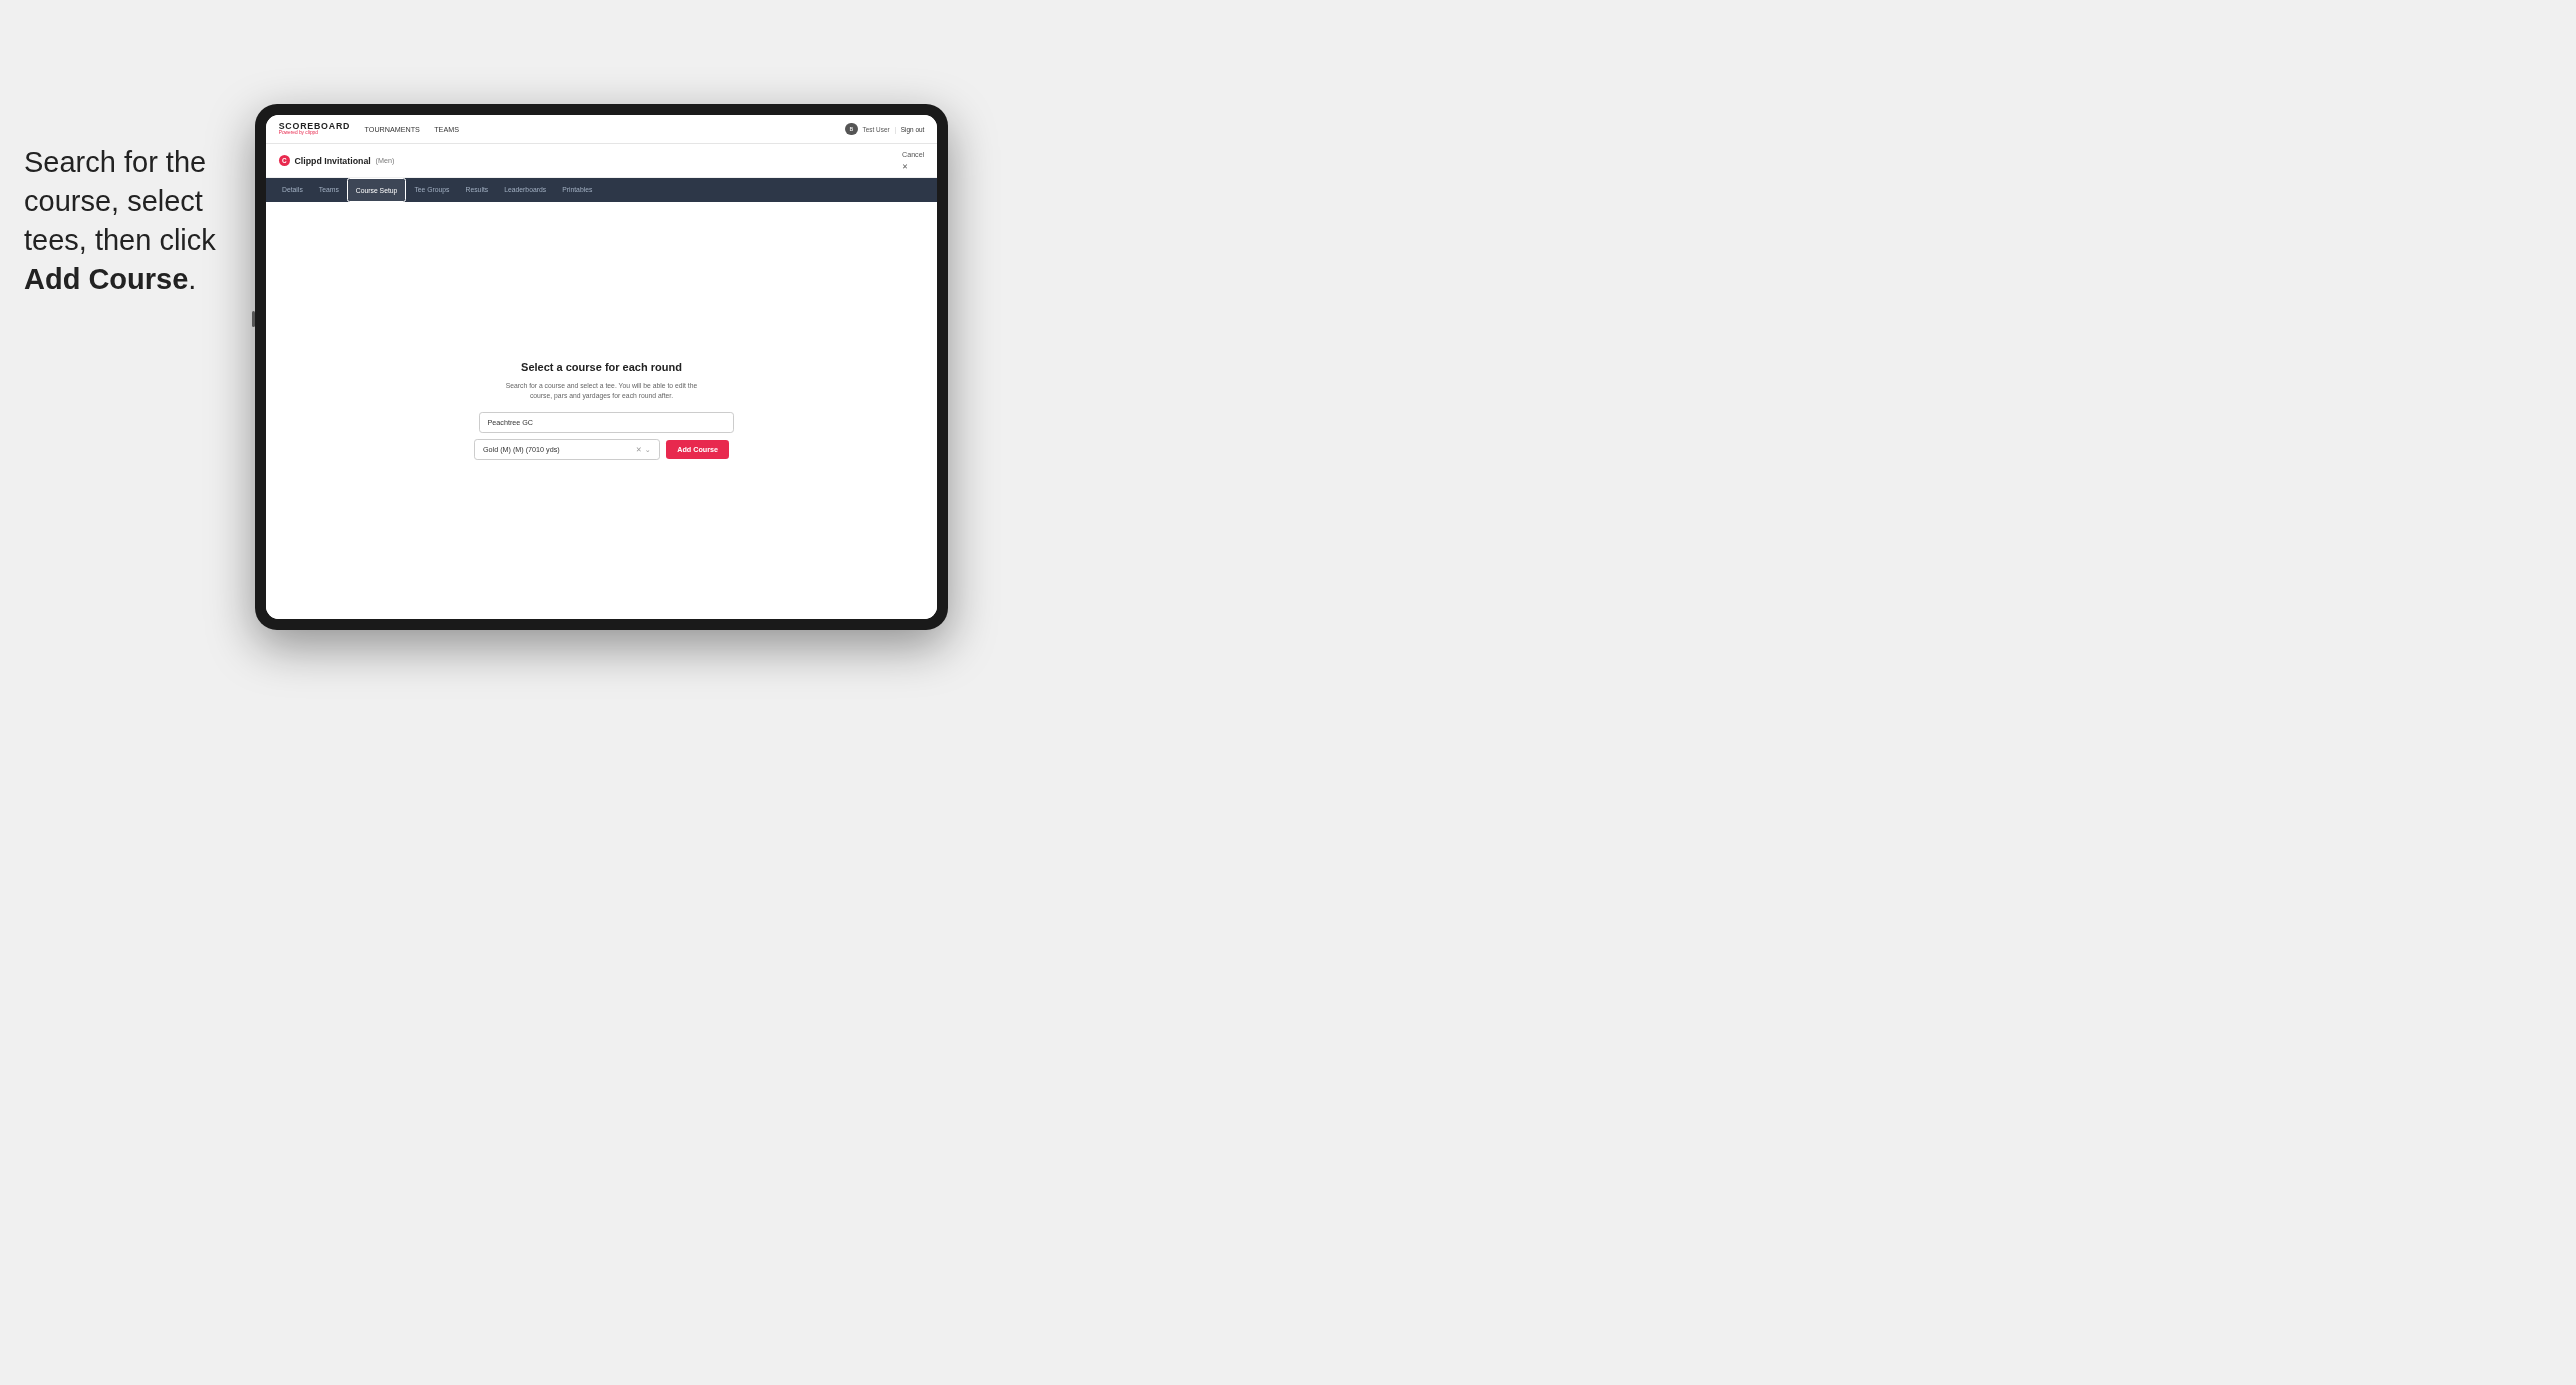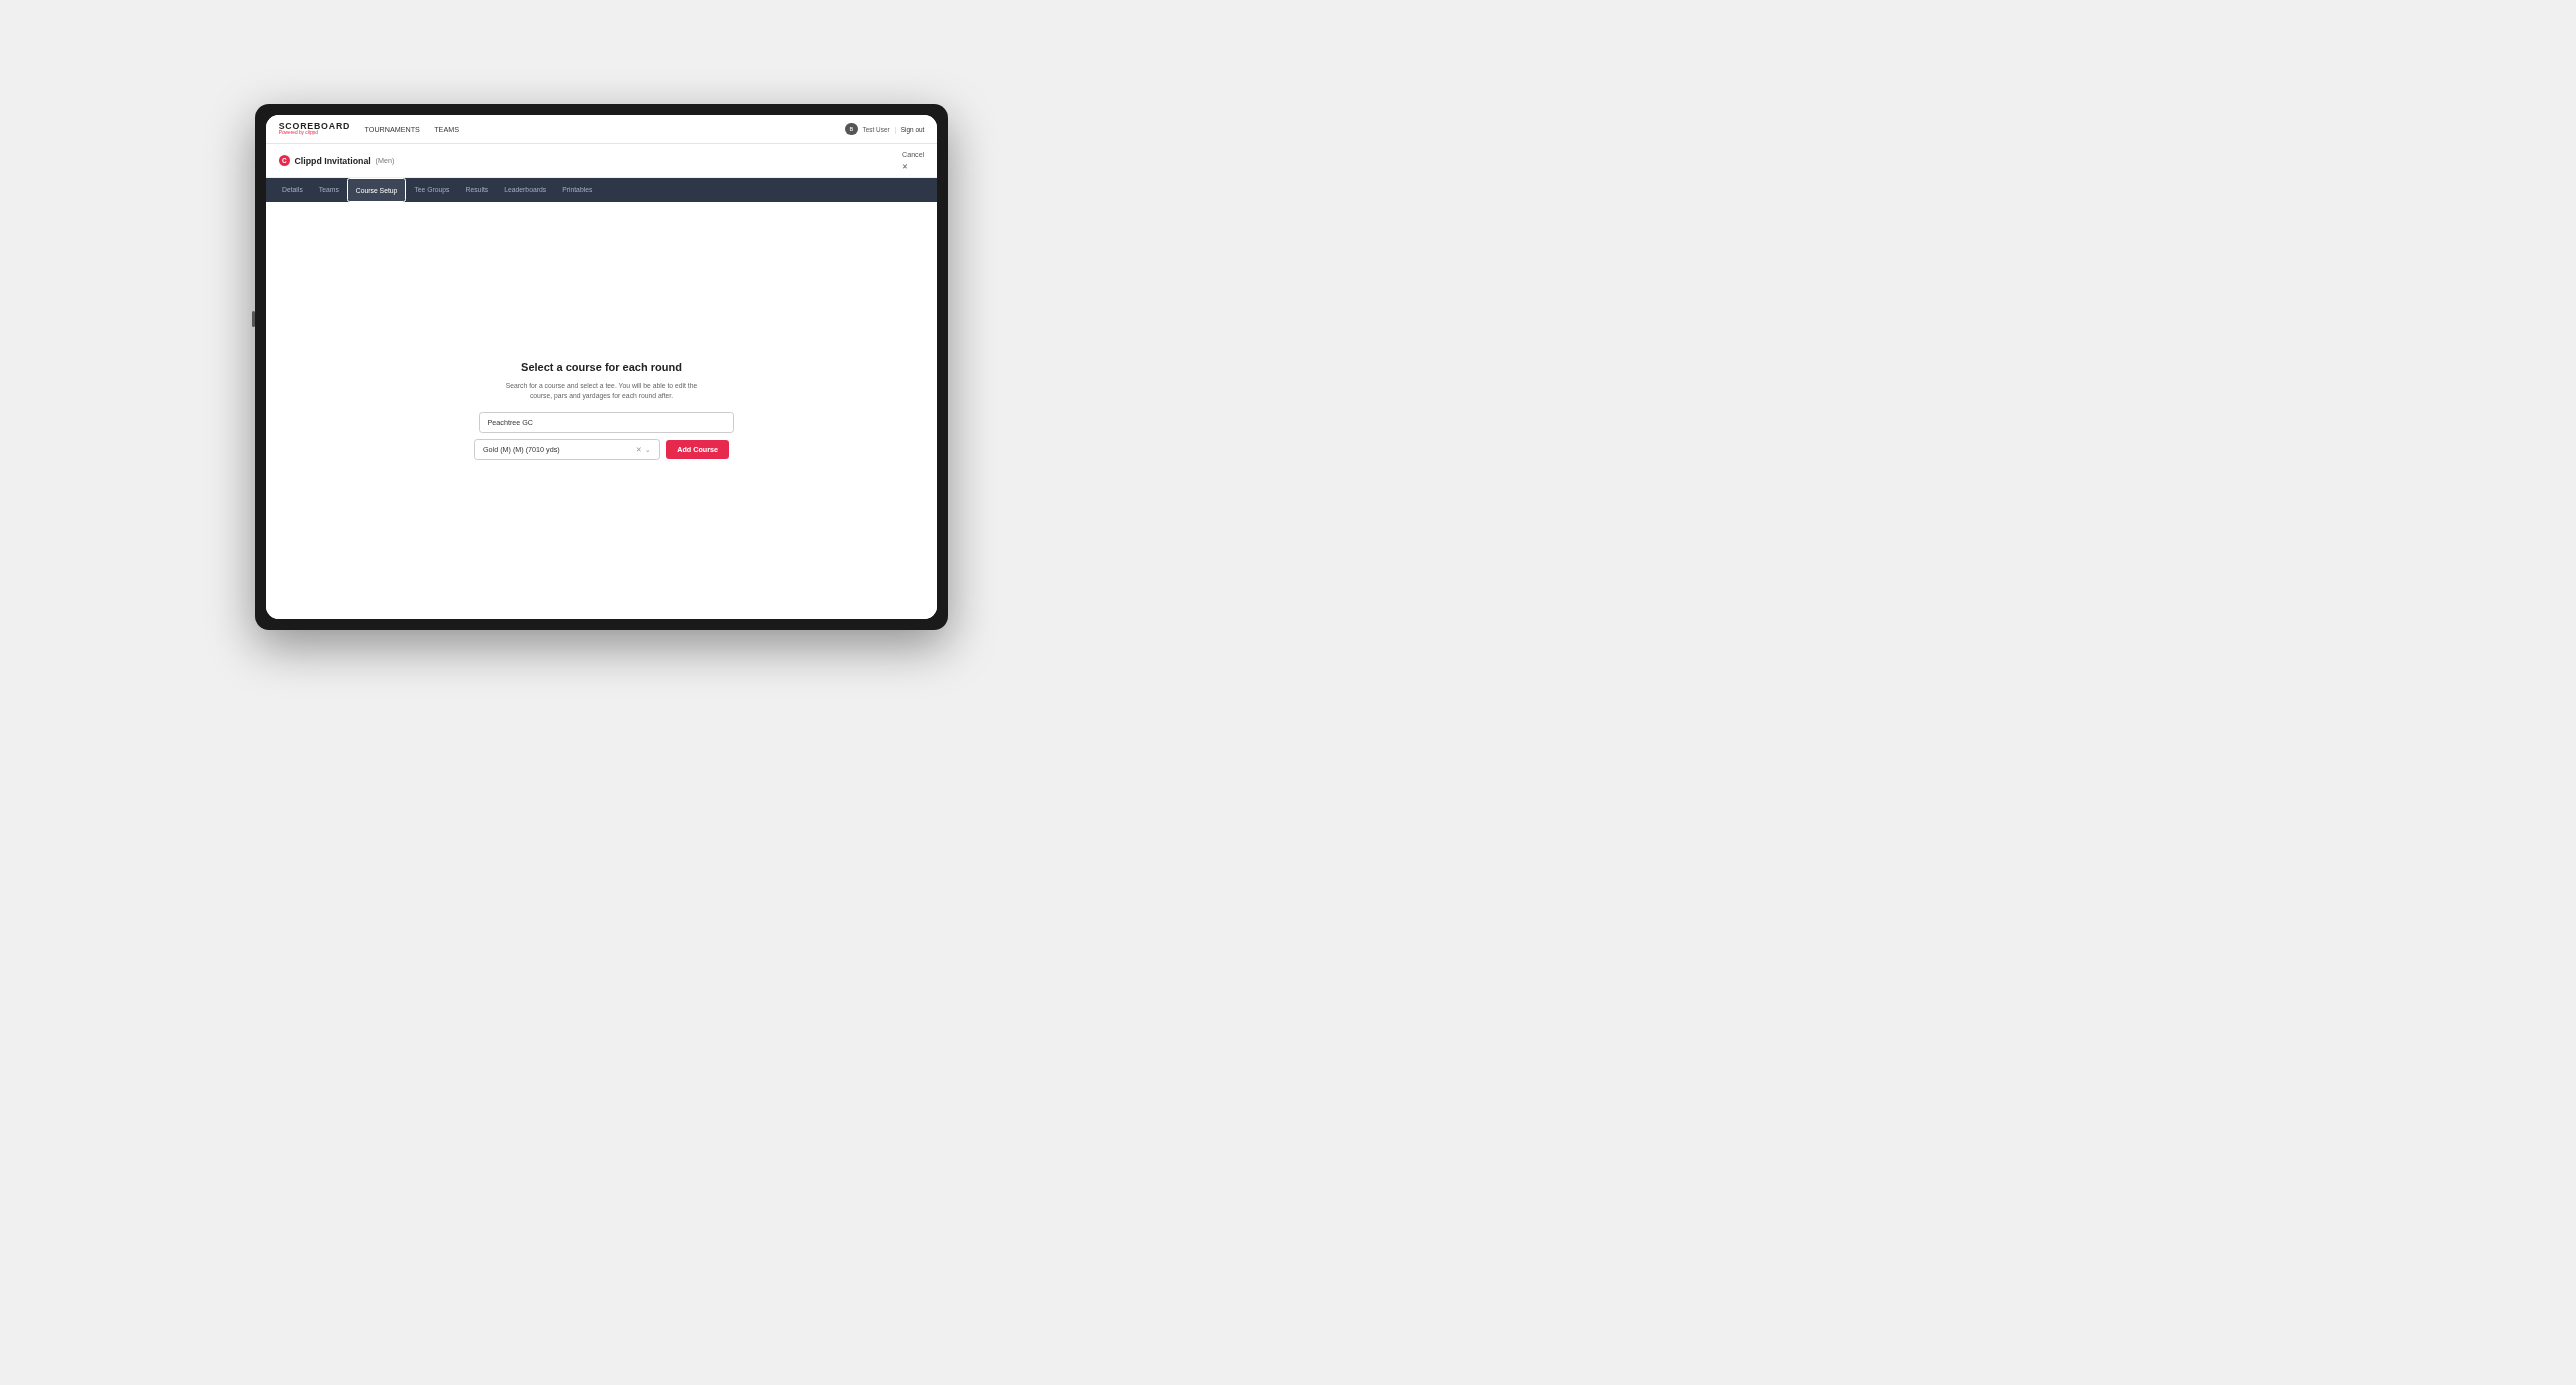--- a/index.html
+++ b/index.html
@@ -34,21 +34,21 @@
     }
 
     
     .tablet {
       position: absolute;
       left: 255px;
       top: 104px;
       width: 693px;
       height: 526px;
       background: #1a1a1a;
-      border-radius: 14px;
+      border-radius: 22px;
       box-shadow: 0 16px 48px rgba(0,0,0,0.4);
       padding: 11px;
     }
     .tablet-screen {
       width: 100%;
       height: 100%;
       background: #fff;
       border-radius: 12.7px;
       overflow: hidden;
       display: flex;
@@ -279,20 +279,26 @@
       width: 3.2px;
       height: 16px;
       background: #555;
       border-radius: 1.6px;
     }
   </style>
 </head>
 <body>
 
 <div class="annotation-area">
+  <div class="annotation-text">
+    <span>Search for the</span><br>
+    <span>course, select</span><br>
+    <span>tees, then click</span><br>
+    <span class="bold">Add Course</span><span>.</span>
+  </div>
 </div>
 
 <svg class="arrow-svg" width="319" height="319" style="left:199px;top:255px;" viewBox="0 0 400 400">
   <defs>
     <marker id="arrowhead" markerWidth="8" markerHeight="6" refX="6" refY="3" orient="auto">
       <polygon points="0 0, 8 3, 0 6" fill="#e8294e"></polygon>
     </marker>
   </defs>
   <path d="M 90 60 Q 160 160 250 220" stroke="#e8294e" stroke-width="3" fill="none" marker-end="url(#arrowhead)"></path>
 </svg>

